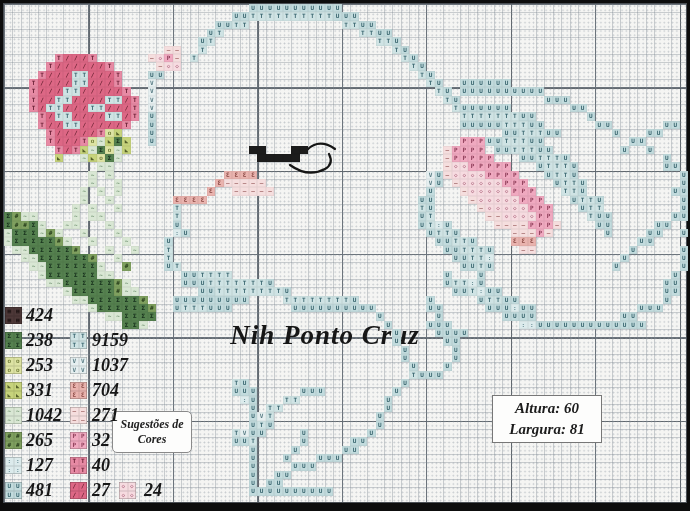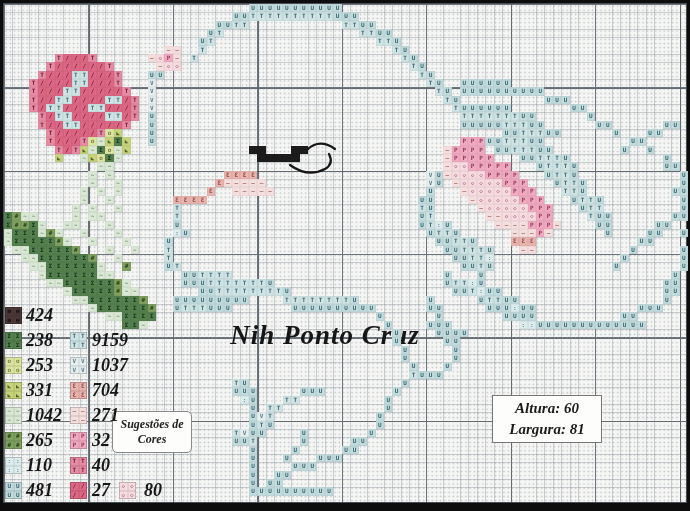--- a/index.html
+++ b/index.html
@@ -102,21 +102,21 @@
           <span style="color: rgb(44, 67, 31);">#</span>
           <span style="color: rgb(44, 67, 31);">#</span>
         </div>
         <div class="legend-label" style="left: 22px; top: 427px;">265</div>
         <div class="swatch" style="left: 1px; top: 453px; background: rgb(220, 235, 236);">
           <span style="color: rgb(106, 143, 150);">:</span>
           <span style="color: rgb(106, 143, 150);">:</span>
           <span style="color: rgb(106, 143, 150);">:</span>
           <span style="color: rgb(106, 143, 150);">:</span>
         </div>
-        <div class="legend-label" style="left: 22px; top: 452px;">110</div>
+        <div class="legend-label" style="left: 22px; top: 452px;">127</div>
         <div class="swatch" style="left: 1px; top: 478px; background: rgb(194, 219, 221);">
           <span style="color: rgb(57, 101, 110);">U</span>
           <span style="color: rgb(57, 101, 110);">U</span>
           <span style="color: rgb(57, 101, 110);">U</span>
           <span style="color: rgb(57, 101, 110);">U</span>
         </div>
         <div class="legend-label" style="left: 22px; top: 477px;">481</div>
         <div class="swatch" style="left: 66px; top: 328px; background: rgb(207, 227, 228);">
           <span style="color: rgb(57, 101, 110);">T</span>
           <span style="color: rgb(57, 101, 110);">T</span>
@@ -165,21 +165,21 @@
           <span style="color: rgb(90, 26, 40);">/</span>
           <span style="color: rgb(90, 26, 40);">/</span>
         </div>
         <div class="legend-label" style="left: 88px; top: 477px;">27</div>
         <div class="swatch" style="left: 115px; top: 478px; background: rgb(246, 219, 224);">
           <span style="color: rgb(176, 106, 128);">◇</span>
           <span style="color: rgb(176, 106, 128);">◇</span>
           <span style="color: rgb(176, 106, 128);">◇</span>
           <span style="color: rgb(176, 106, 128);">◇</span>
         </div>
-        <div class="legend-label" style="left: 140px; top: 477px;">80</div>
+        <div class="legend-label" style="left: 140px; top: 477px;">24</div>
       </div>
   <div class="cell" style="left: 244.889px; top: 0px; background: rgb(194, 219, 221); color: rgb(57, 101, 110);">U</div>
       <div class="cell" style="left: 253.333px; top: 0px; background: rgb(194, 219, 221); color: rgb(57, 101, 110);">U</div>
       <div class="cell" style="left: 261.778px; top: 0px; background: rgb(194, 219, 221); color: rgb(57, 101, 110);">U</div>
       <div class="cell" style="left: 270.222px; top: 0px; background: rgb(194, 219, 221); color: rgb(57, 101, 110);">U</div>
       <div class="cell" style="left: 278.667px; top: 0px; background: rgb(194, 219, 221); color: rgb(57, 101, 110);">U</div>
       <div class="cell" style="left: 287.111px; top: 0px; background: rgb(194, 219, 221); color: rgb(57, 101, 110);">U</div>
       <div class="cell" style="left: 295.556px; top: 0px; background: rgb(194, 219, 221); color: rgb(57, 101, 110);">U</div>
       <div class="cell" style="left: 304px; top: 0px; background: rgb(194, 219, 221); color: rgb(57, 101, 110);">U</div>
       <div class="cell" style="left: 312.444px; top: 0px; background: rgb(194, 219, 221); color: rgb(57, 101, 110);">U</div>

